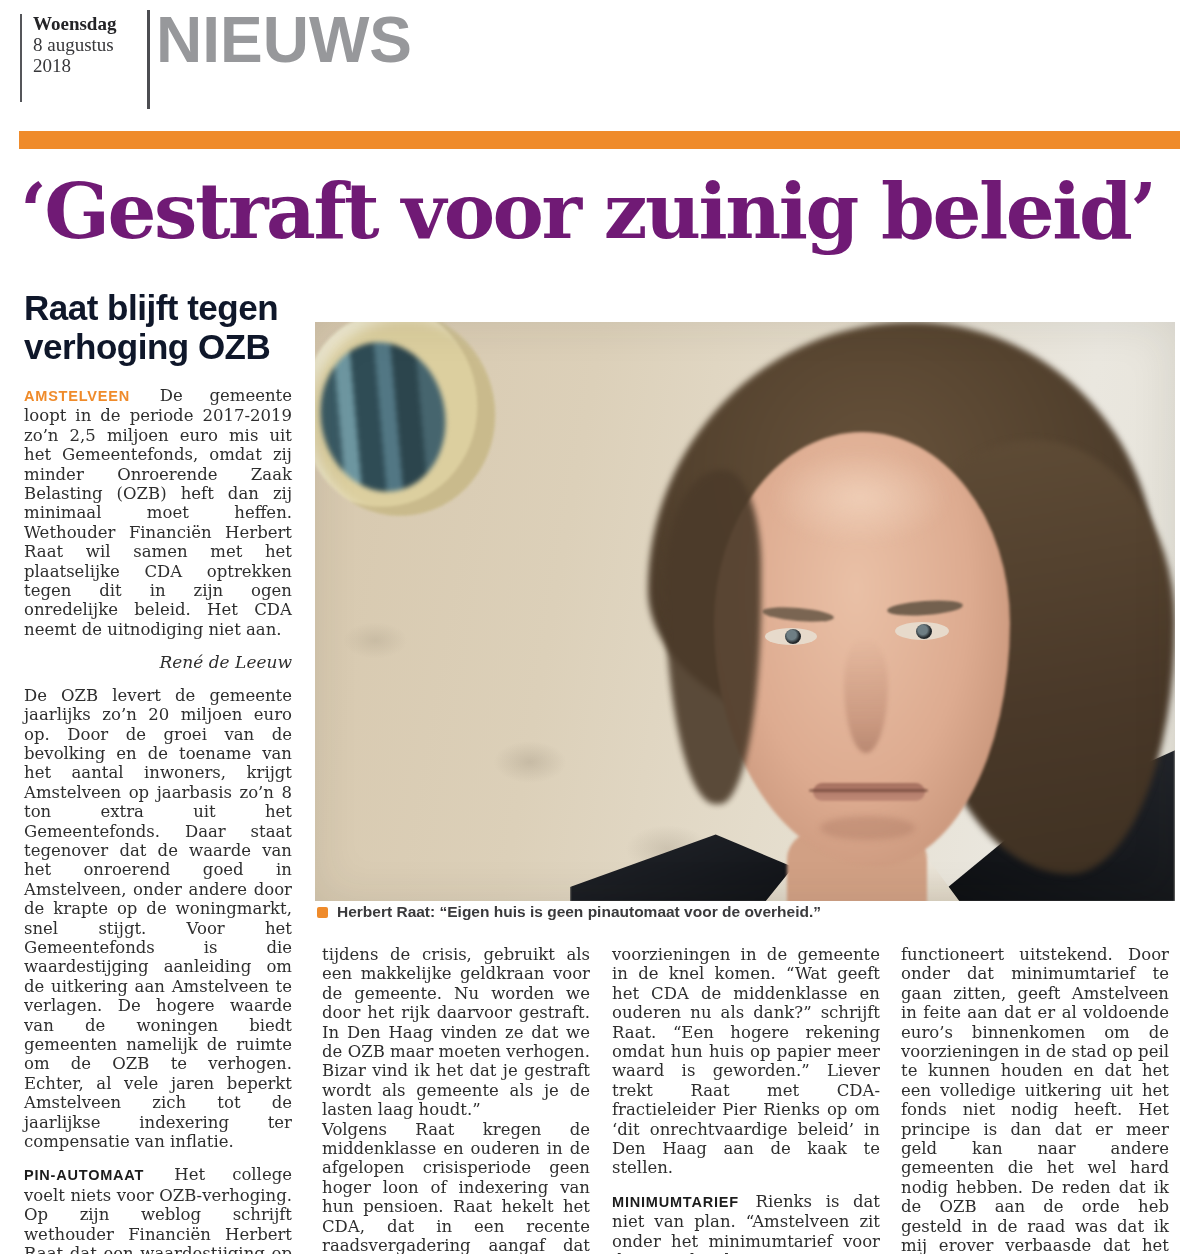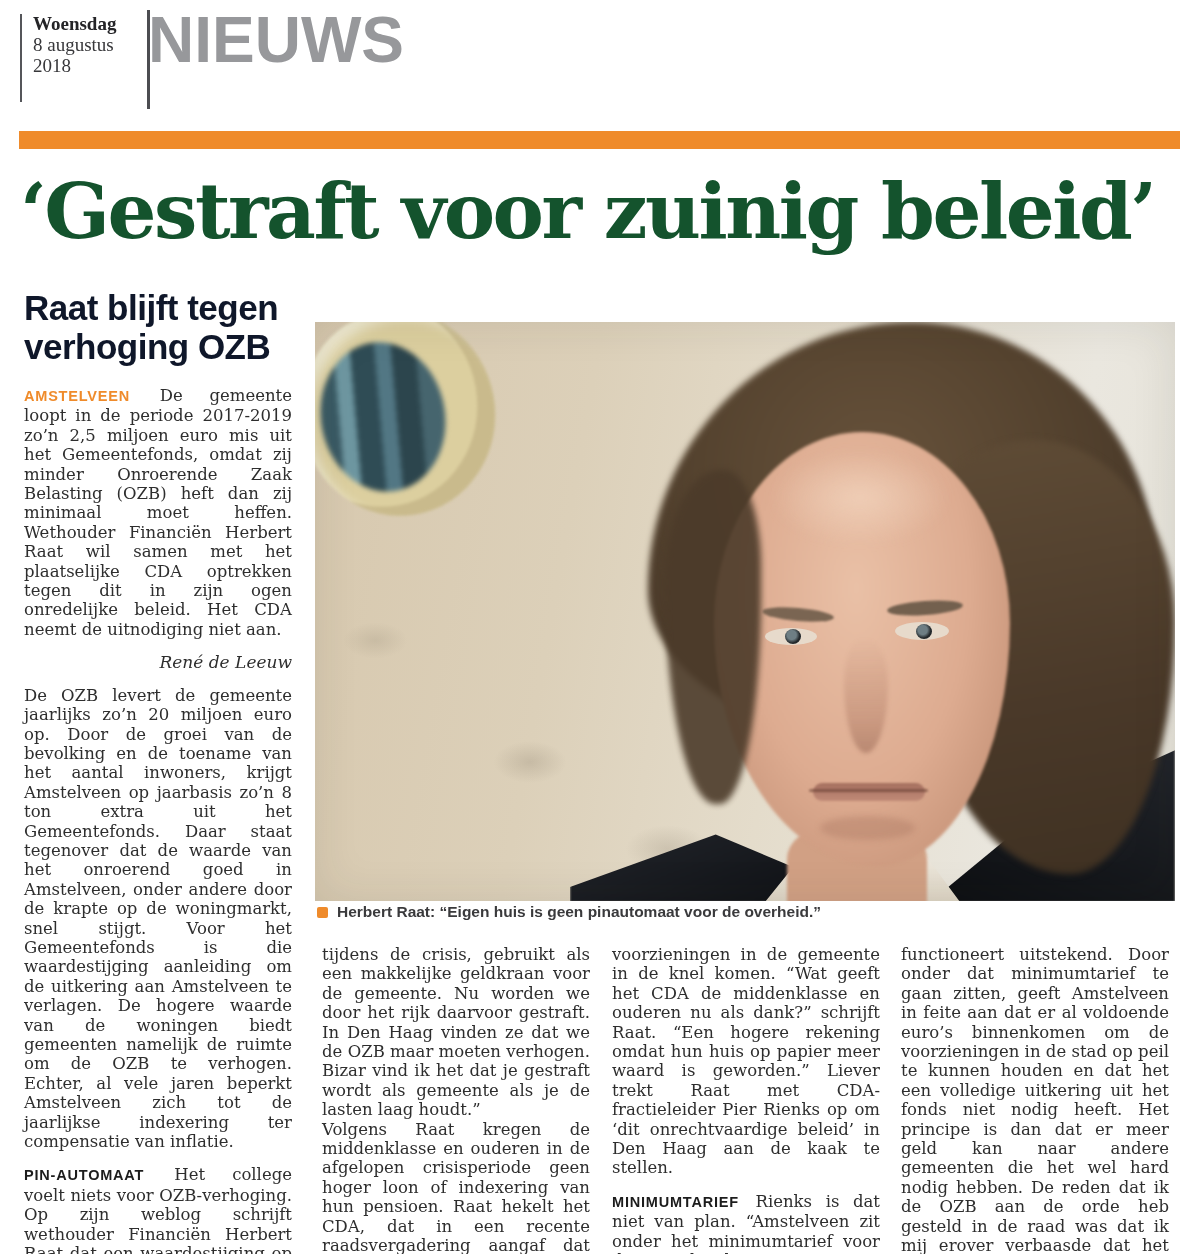--- a/index.html
+++ b/index.html
@@ -6,28 +6,28 @@
   .page{position:relative;width:1180px;height:1254px;background:#ffffff;overflow:hidden;
         font-family:"DejaVu Serif",serif;color:#303030;}
 
   
   .rule-v{position:absolute;background:#55565a;}
   .rule-left{left:20px;top:14px;width:2px;height:88px;}
   .rule-mid{left:147px;top:10px;width:3px;height:99px;background:#4c4d51;}
   .dateblock{position:absolute;left:33px;top:13px;font-family:Liberation Serif, serif;
              font-size:19px;line-height:21px;color:#37373a;}
   .dateblock .d1{font-weight:bold;color:#242427;}
-  .section-title{position:absolute;left:148px;top:8px;font-family:"Liberation Sans",sans-serif;
+  .section-title{position:absolute;left:156px;top:8px;font-family:"Liberation Sans",sans-serif;
                  font-weight:bold;font-size:64px;line-height:64px;letter-spacing:0px;color:#97989b;}
   .accent-bar{position:absolute;left:19px;top:131px;width:1161px;height:18px;background:#EF8B2B;}
 
   
   .headline{position:absolute;left:20px;top:166px;width:1150px;white-space:nowrap;
             font-family:"DejaVu Serif",serif;font-weight:bold;font-size:77px;letter-spacing:-2.5px;
-            color:#14532d;}
+            color:#701a75;}
   .subhead{position:absolute;left:24px;top:288px;font-family:"Liberation Sans",sans-serif;
            font-weight:bold;font-size:35px;line-height:39px;letter-spacing:-0.5px;color:#0f172a;}
 
   
   .col{position:absolute;width:268px;font-size:16.5px;line-height:19.4px;text-align:justify;color:#2e2e2e;}
   .col p{margin:0;}
   .col1{left:24px;top:386px;height:868px;}
   .col2{left:322px;top:945px;height:309px;}
   .col3{left:612px;top:945px;height:309px;}
   .col4{left:901px;top:945px;height:309px;}

